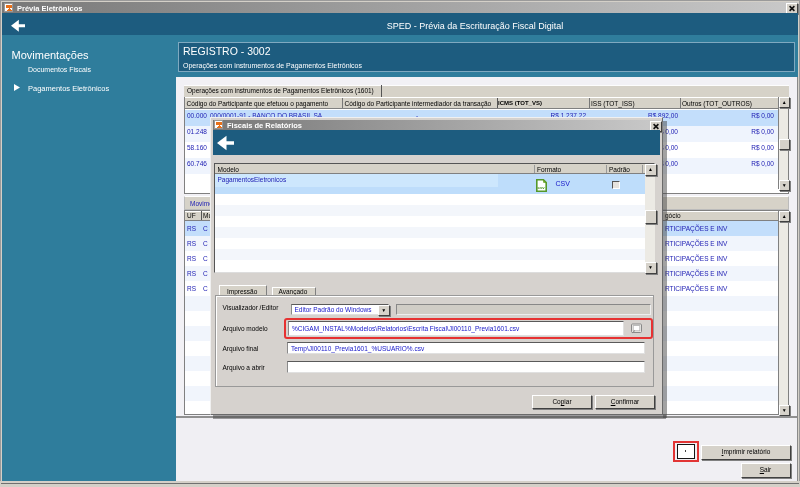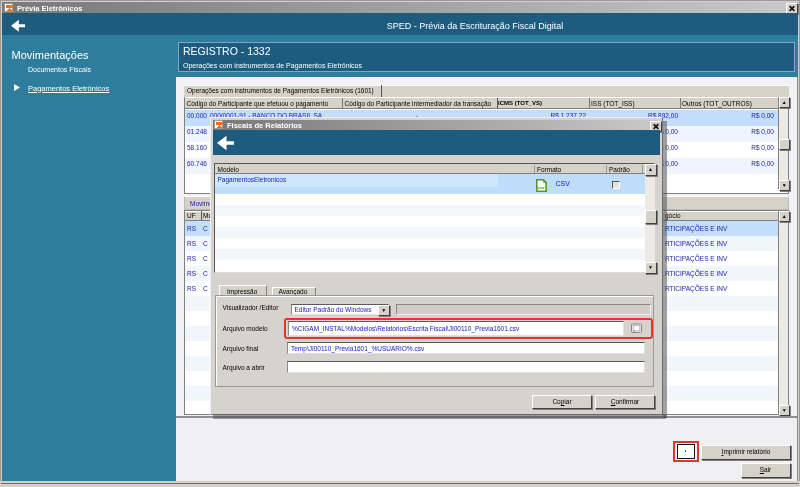--- a/index.html
+++ b/index.html
@@ -35,30 +35,30 @@
 
 <div class="a tealD" style="left:2px;top:13px;width:796px;height:22px;"></div>
 <svg class="a" style="left:10.5px;top:19px;" width="14" height="13.5" viewBox="0 0 17 16">
   <path d="M0 8 L9.5 0.8 L9.5 6.2 L17 6.2 L17 9.8 L9.5 9.8 L9.5 15.2 Z" fill="#fff"></path>
 </svg>
 <div class="a" style="left:475px;top:20.5px;transform:translateX(-50%);color:#fff;font-size:9px;">SPED - Prévia da Escrituração Fiscal Digital</div>
 
 <div class="a tealM" style="left:2px;top:35px;width:796px;height:446px;"></div>
 
 <div class="a tealD" style="left:178px;top:42px;width:617px;height:30px;border:1px solid #7FA9C0;box-sizing:border-box;">
-  <div class="a" style="left:4px;top:2px;font-size:10.5px;color:#fff;">REGISTRO - 1332</div>
+  <div class="a" style="left:4px;top:2px;font-size:10.5px;color:#fff;">REGISTRO - 3002</div>
   <div class="a" style="left:4px;top:18.5px;font-size:7px;color:#fff;">Operações com instrumentos de Pagamentos Eletrônicos</div>
 </div>
 
 <div class="a" style="left:11.5px;top:48.5px;font-size:11px;color:#fff;">Movimentações</div>
 <div class="a" style="left:28px;top:66px;font-size:7px;color:#fff;">Documentos Fiscais</div>
 <svg class="a" style="left:14px;top:84px;" width="6" height="7" viewBox="0 0 6 7">
     <path d="M0 0 L6 3.5 L0 7 Z" fill="#fff"></path>
   </svg>
-<div class="a" style="left:28px;top:83.5px;font-size:7.5px;color:#fff;text-decoration:underline;">Pagamentos Eletrônicos</div>
+<div class="a" style="left:28px;top:83.5px;font-size:7.5px;color:#fff;">Pagamentos Eletrônicos</div>
 
 <div class="a" style="left:176px;top:77px;width:622px;height:340px;background:#F2F1F5;"></div>
 
 <div class="a" style="left:176px;top:417px;width:622px;height:64px;background:#F0EFF3;"></div>
 
 <div class="a hdrgray" style="left:184px;top:84.5px;width:605px;height:12px;border-top:1px solid #fdfdfd;box-sizing:border-box;"></div>
 <div class="a" style="left:380.5px;top:84.5px;width:1px;height:12px;background:#555;"></div>
 <div class="a" style="left:187px;top:87px;">Operações com instrumentos de Pagamentos Eletrônicos (1601)</div>
 
 <div class="a" style="left:184px;top:96.5px;width:605px;height:97.5px;border:1px solid #808080;background:#fff;box-sizing:border-box;"></div>

